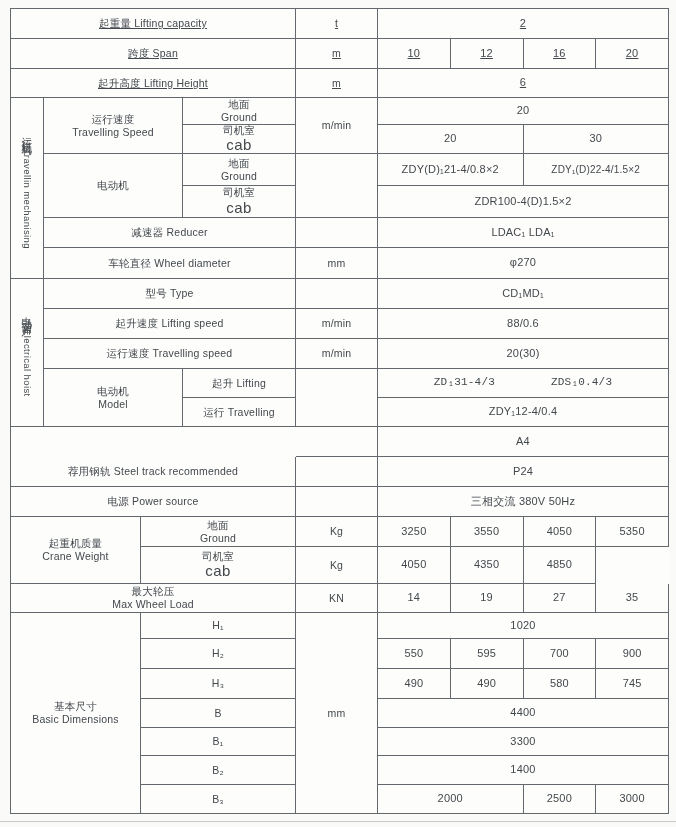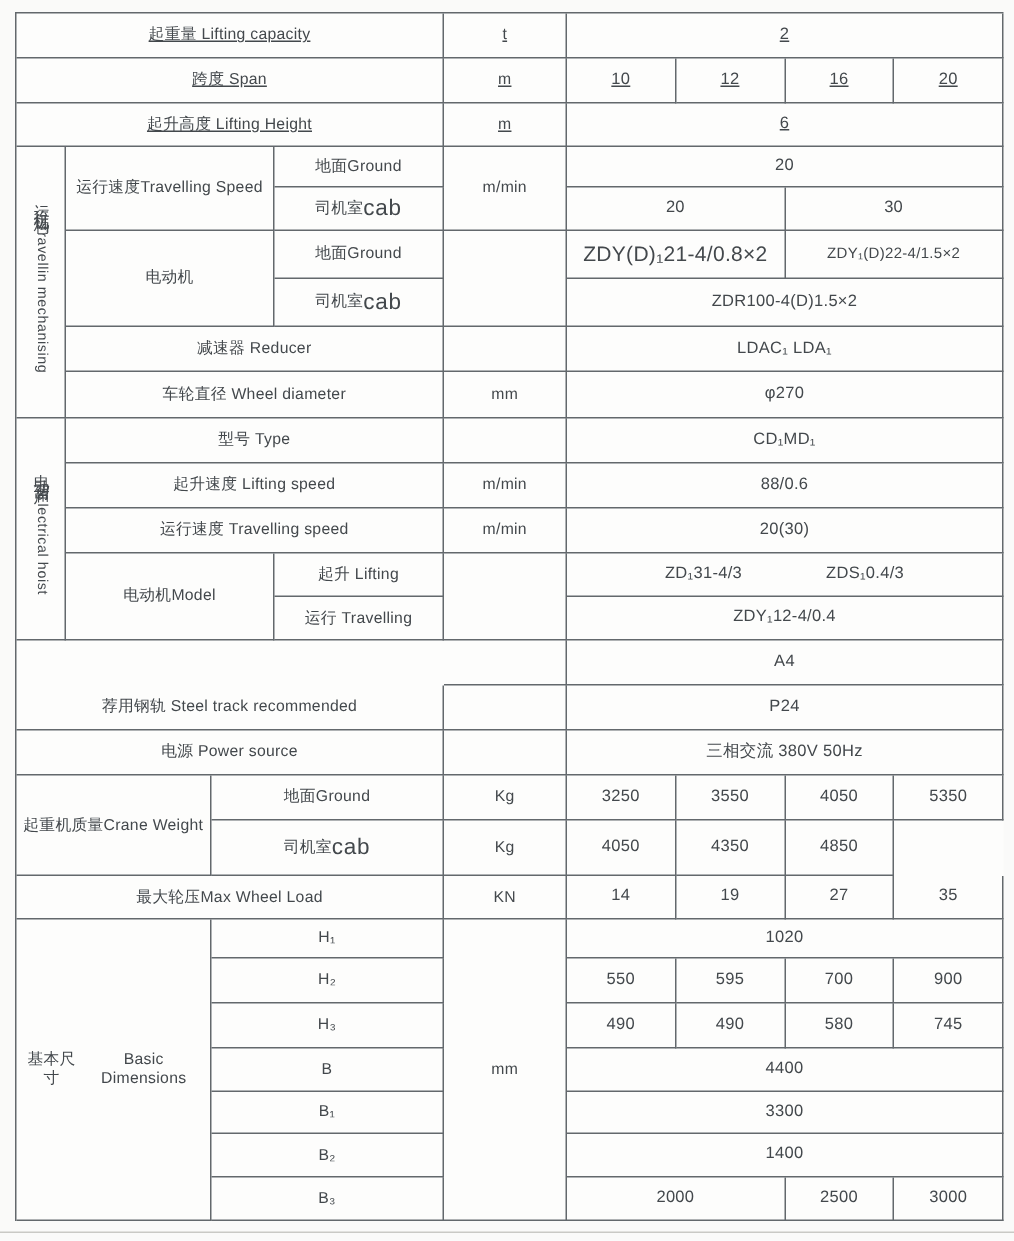--- a/index.html
+++ b/index.html
@@ -26,23 +26,23 @@
   .s5{grid-template-rows:30px 37px 29px;}
   .s6{grid-template-rows:26px 30px 30px 29px 28px 29px 29px;}
   .c{
     border-right:1px solid var(--line,#63686c);
     border-bottom:1px solid var(--line,#63686c);
     display:flex;align-items:center;justify-content:center;
     text-align:center;font-size:10.5px;line-height:1.2;
     padding:1px 3px;box-sizing:border-box;overflow:hidden;
     letter-spacing:.2px;
   }
-  .two{}
+  .two{flex-direction:column;}
   .pair{}
-  .pair.wide{gap:56px;}
+  .pair.wide{gap:56px;font-family:Liberation Mono, monospace;}
   .val{font-size:11px;}
   .cab{font-size:15px;letter-spacing:.5px;margin-top:0;}
   .vwrap{
     writing-mode:vertical-lr;text-orientation:mixed;
     line-height:1;white-space:nowrap;
   }
   .vwrap .cn{font-size:10.5px;letter-spacing:3px;}
   .vwrap .en{font-size:9.5px;margin-top:9px;letter-spacing:.4px;}
   .scan-line{
     position:absolute;left:0;top:821px;width:676px;height:1px;
@@ -95,21 +95,21 @@
     </div>
     <div class="c val" style="grid-column:5/7;grid-row:2">20</div>
     <div class="c val" style="grid-column:7/9;grid-row:2">30</div>
 
     <div class="c" style="grid-column:2;grid-row:3/5">电动机</div>
     <div class="c two" style="grid-column:3;grid-row:3">
       <span>地面</span>
       <span>Ground</span>
     </div>
     <div class="c" style="grid-column:4;grid-row:3/5"></div>
-    <div class="c val" style="grid-column:5/7;grid-row:3;font-size:14px">ZDY(D)₁21-4/0.8×2</div>
+    <div class="c val" style="grid-column:5/7;grid-row:3;font-size:11px">ZDY(D)₁21-4/0.8×2</div>
     <div class="c val" style="grid-column:7/9;grid-row:3;font-size:10px">ZDY₁(D)22-4/1.5×2</div>
 
     <div class="c two" style="grid-column:3;grid-row:4">
       <span>司机室</span>
       <span class="cab">cab</span>
     </div>
     <div class="c val" style="grid-column:5/9;grid-row:4">ZDR100-4(D)1.5×2</div>
 
     <div class="c" style="grid-column:2/4;grid-row:5">减速器 Reducer</div>
     <div class="c" style="grid-column:4;grid-row:5"></div>

